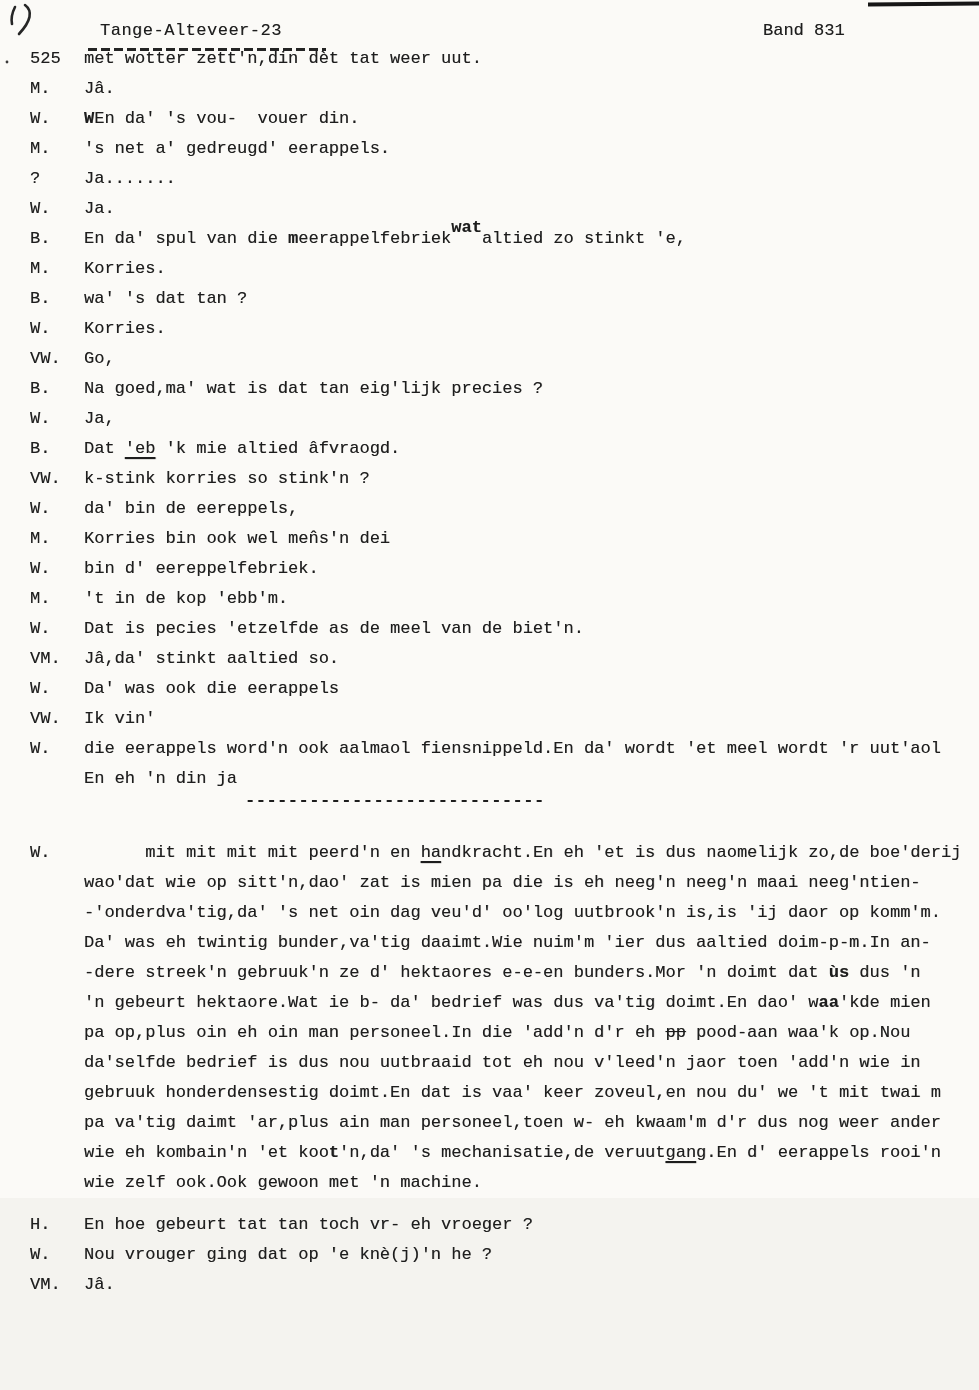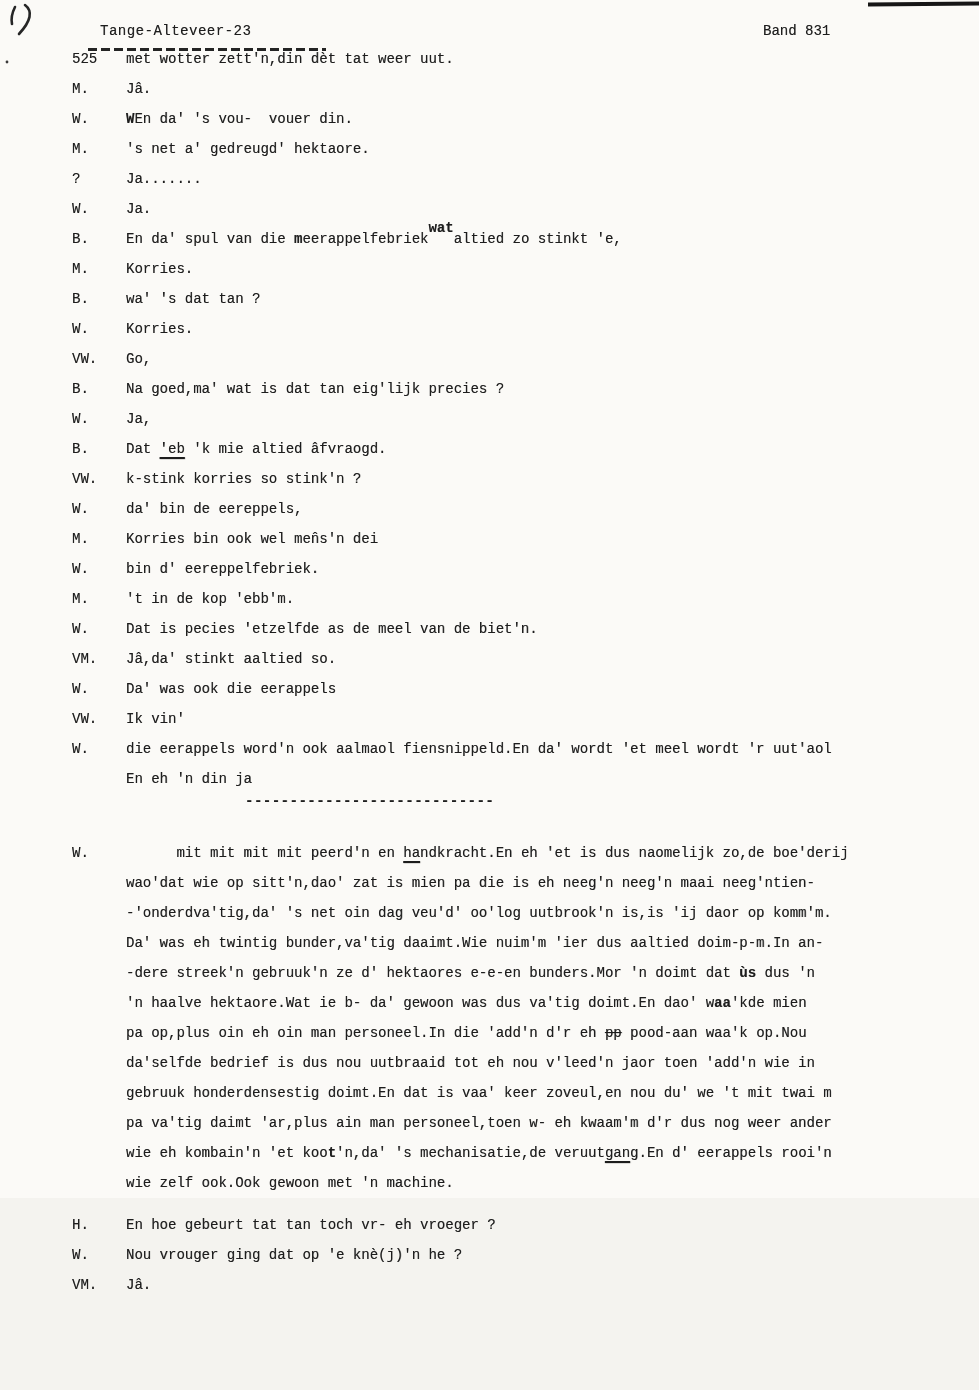--- a/index.html
+++ b/index.html
@@ -7,21 +7,21 @@
     width:979px;height:1390px;
     background:#f4f3ef;
     font-family:"Liberation Mono","DejaVu Sans Mono",monospace;
     overflow:hidden;
   }
   .page{
     position:relative;
     width:979px;height:1198px;
     background:#fbfaf7;
     color:#1d1d1d;
-    font-size:14px;
+    font-size:17px;
     line-height:30px;
     text-shadow:0.3px 0.3px 0 rgba(10,10,10,0.45);
   }
   
   .hdr-title{
     position:absolute;left:100px;top:16px;
     white-space:pre;letter-spacing:0.5px;
   }
   .title-underline{
     position:absolute;left:88px;top:48px;width:238px;height:3px;
@@ -30,21 +30,21 @@
   .hdr-band{
     position:absolute;left:763px;top:16px;white-space:pre;
   }
   .scan-line{
     position:absolute;left:868px;top:2px;width:111px;height:4px;
     background:#161616;transform:rotate(-0.4deg);
   }
   .pen-mark{position:absolute;left:2px;top:2px;}
   
   .transcript{position:absolute;left:0;top:44px;width:979px;}
-  .entry{position:relative;padding-left:42px;}
+  .entry{position:relative;}
   .line{position:relative;height:30px;white-space:pre;}
   .label{position:absolute;left:30px;top:0;}
   .text{display:block;margin-left:84px;}
   .sep-row{position:relative;height:24px;}
   .sep{
     position:absolute;left:245px;top:-8px;
     font-weight:bold;letter-spacing:0.5px;white-space:pre;
   }
   .u{text-decoration:underline;text-underline-offset:4px;text-decoration-thickness:1.5px;}
   .b{font-weight:bold;}
@@ -74,21 +74,21 @@
       <div class="entry">
         <div class="line"><span class="label">525</span><span class="text"><span>met wotter zett'n,din dèt tat weer uut.</span></span></div>
       </div>
       <div class="entry">
         <div class="line"><span class="label">M.</span><span class="text"><span>Jâ.</span></span></div>
       </div>
       <div class="entry">
         <div class="line"><span class="label">W.</span><span class="text"><span class="b">W</span><span>En da' 's vou-  vouer din.</span></span></div>
       </div>
       <div class="entry">
-        <div class="line"><span class="label">M.</span><span class="text"><span>'s net a' gedreugd' hektaore.</span></span></div>
+        <div class="line"><span class="label">M.</span><span class="text"><span>'s net a' gedreugd' eerappels.</span></span></div>
       </div>
       <div class="entry">
         <div class="line"><span class="label">?</span><span class="text"><span>Ja.......</span></span></div>
       </div>
       <div class="entry">
         <div class="line"><span class="label">W.</span><span class="text"><span>Ja.</span></span></div>
       </div>
       <div class="entry">
         <div class="line"><span class="label">B.</span><span class="text"><span>En da' spul van die </span><span class="b">m</span><span>eerappelfebriek</span><span class="sup">wat</span><span>altied zo stinkt 'e,</span></span></div>
       </div>
@@ -146,21 +146,21 @@
       </div>
       <div class="sep-row">
         <span class="sep">----------------------------</span>
       </div>
       <div class="entry tag-long-answer">
         <div class="line"><span class="label">W.</span><span class="text"><span>      mit mit mit mit peerd'n en </span><span class="u">ha</span><span>ndkracht.En eh 'et is dus naomelijk zo,de boe'derij</span></span></div>
         <div class="line"><span class="text"><span>wao'dat wie op sitt'n,dao' zat is mien pa die is eh neeg'n neeg'n maai neeg'ntien-</span></span></div>
         <div class="line"><span class="text"><span>-'onderdva'tig,da' 's net oin dag veu'd' oo'log uutbrook'n is,is 'ij daor op komm'm.</span></span></div>
         <div class="line"><span class="text"><span>Da' was eh twintig bunder,va'tig daaimt.Wie nuim'm 'ier dus aaltied doim-p-m.In an-</span></span></div>
         <div class="line"><span class="text"><span>-dere streek'n gebruuk'n ze d' hektaores e-e-en bunders.Mor 'n doimt dat </span><span class="b">ùs</span><span> dus 'n</span></span></div>
-        <div class="line"><span class="text"><span>'n haalve hektaore.Wat ie b- da' gewoon was dus va'tig doimt.En dao' w</span><span class="b">aa</span><span>'kde mien</span></span></div>
+        <div class="line"><span class="text"><span>'n gebeurt hektaore.Wat ie b- da' bedrief was dus va'tig doimt.En dao' w</span><span class="b">aa</span><span>'kde mien</span></span></div>
         <div class="line"><span class="text"><span>pa op,plus oin eh oin man personeel.In die 'add'n d'r eh </span><span class="s">pp</span><span> pood-aan waa'k op.Nou</span></span></div>
         <div class="line"><span class="text"><span>da'selfde bedrief is dus nou uutbraaid tot eh nou v'leed'n jaor toen 'add'n wie in</span></span></div>
         <div class="line"><span class="text"><span>gebruuk honderdensestig doimt.En dat is vaa' keer zoveul,en nou du' we 't mit twai m</span></span></div>
         <div class="line"><span class="text"><span>pa va'tig daimt 'ar,plus ain man personeel,toen w- eh kwaam'm d'r dus nog weer ander</span></span></div>
         <div class="line"><span class="text"><span>wie eh kombain'n 'et koo</span><span class="b">t</span><span>'n,da' 's mechanisatie,de veruut</span><span class="u">gan</span><span>g.En d' eerappels rooi'n</span></span></div>
         <div class="line"><span class="text"><span>wie zelf ook.Ook gewoon met 'n machine.</span></span></div>
       </div>
       <div class="entry tag-how-question">
         <div class="line"><span class="label">H.</span><span class="text"><span>En hoe gebeurt tat tan toch vr- eh vroeger ?</span></span></div>
       </div>

